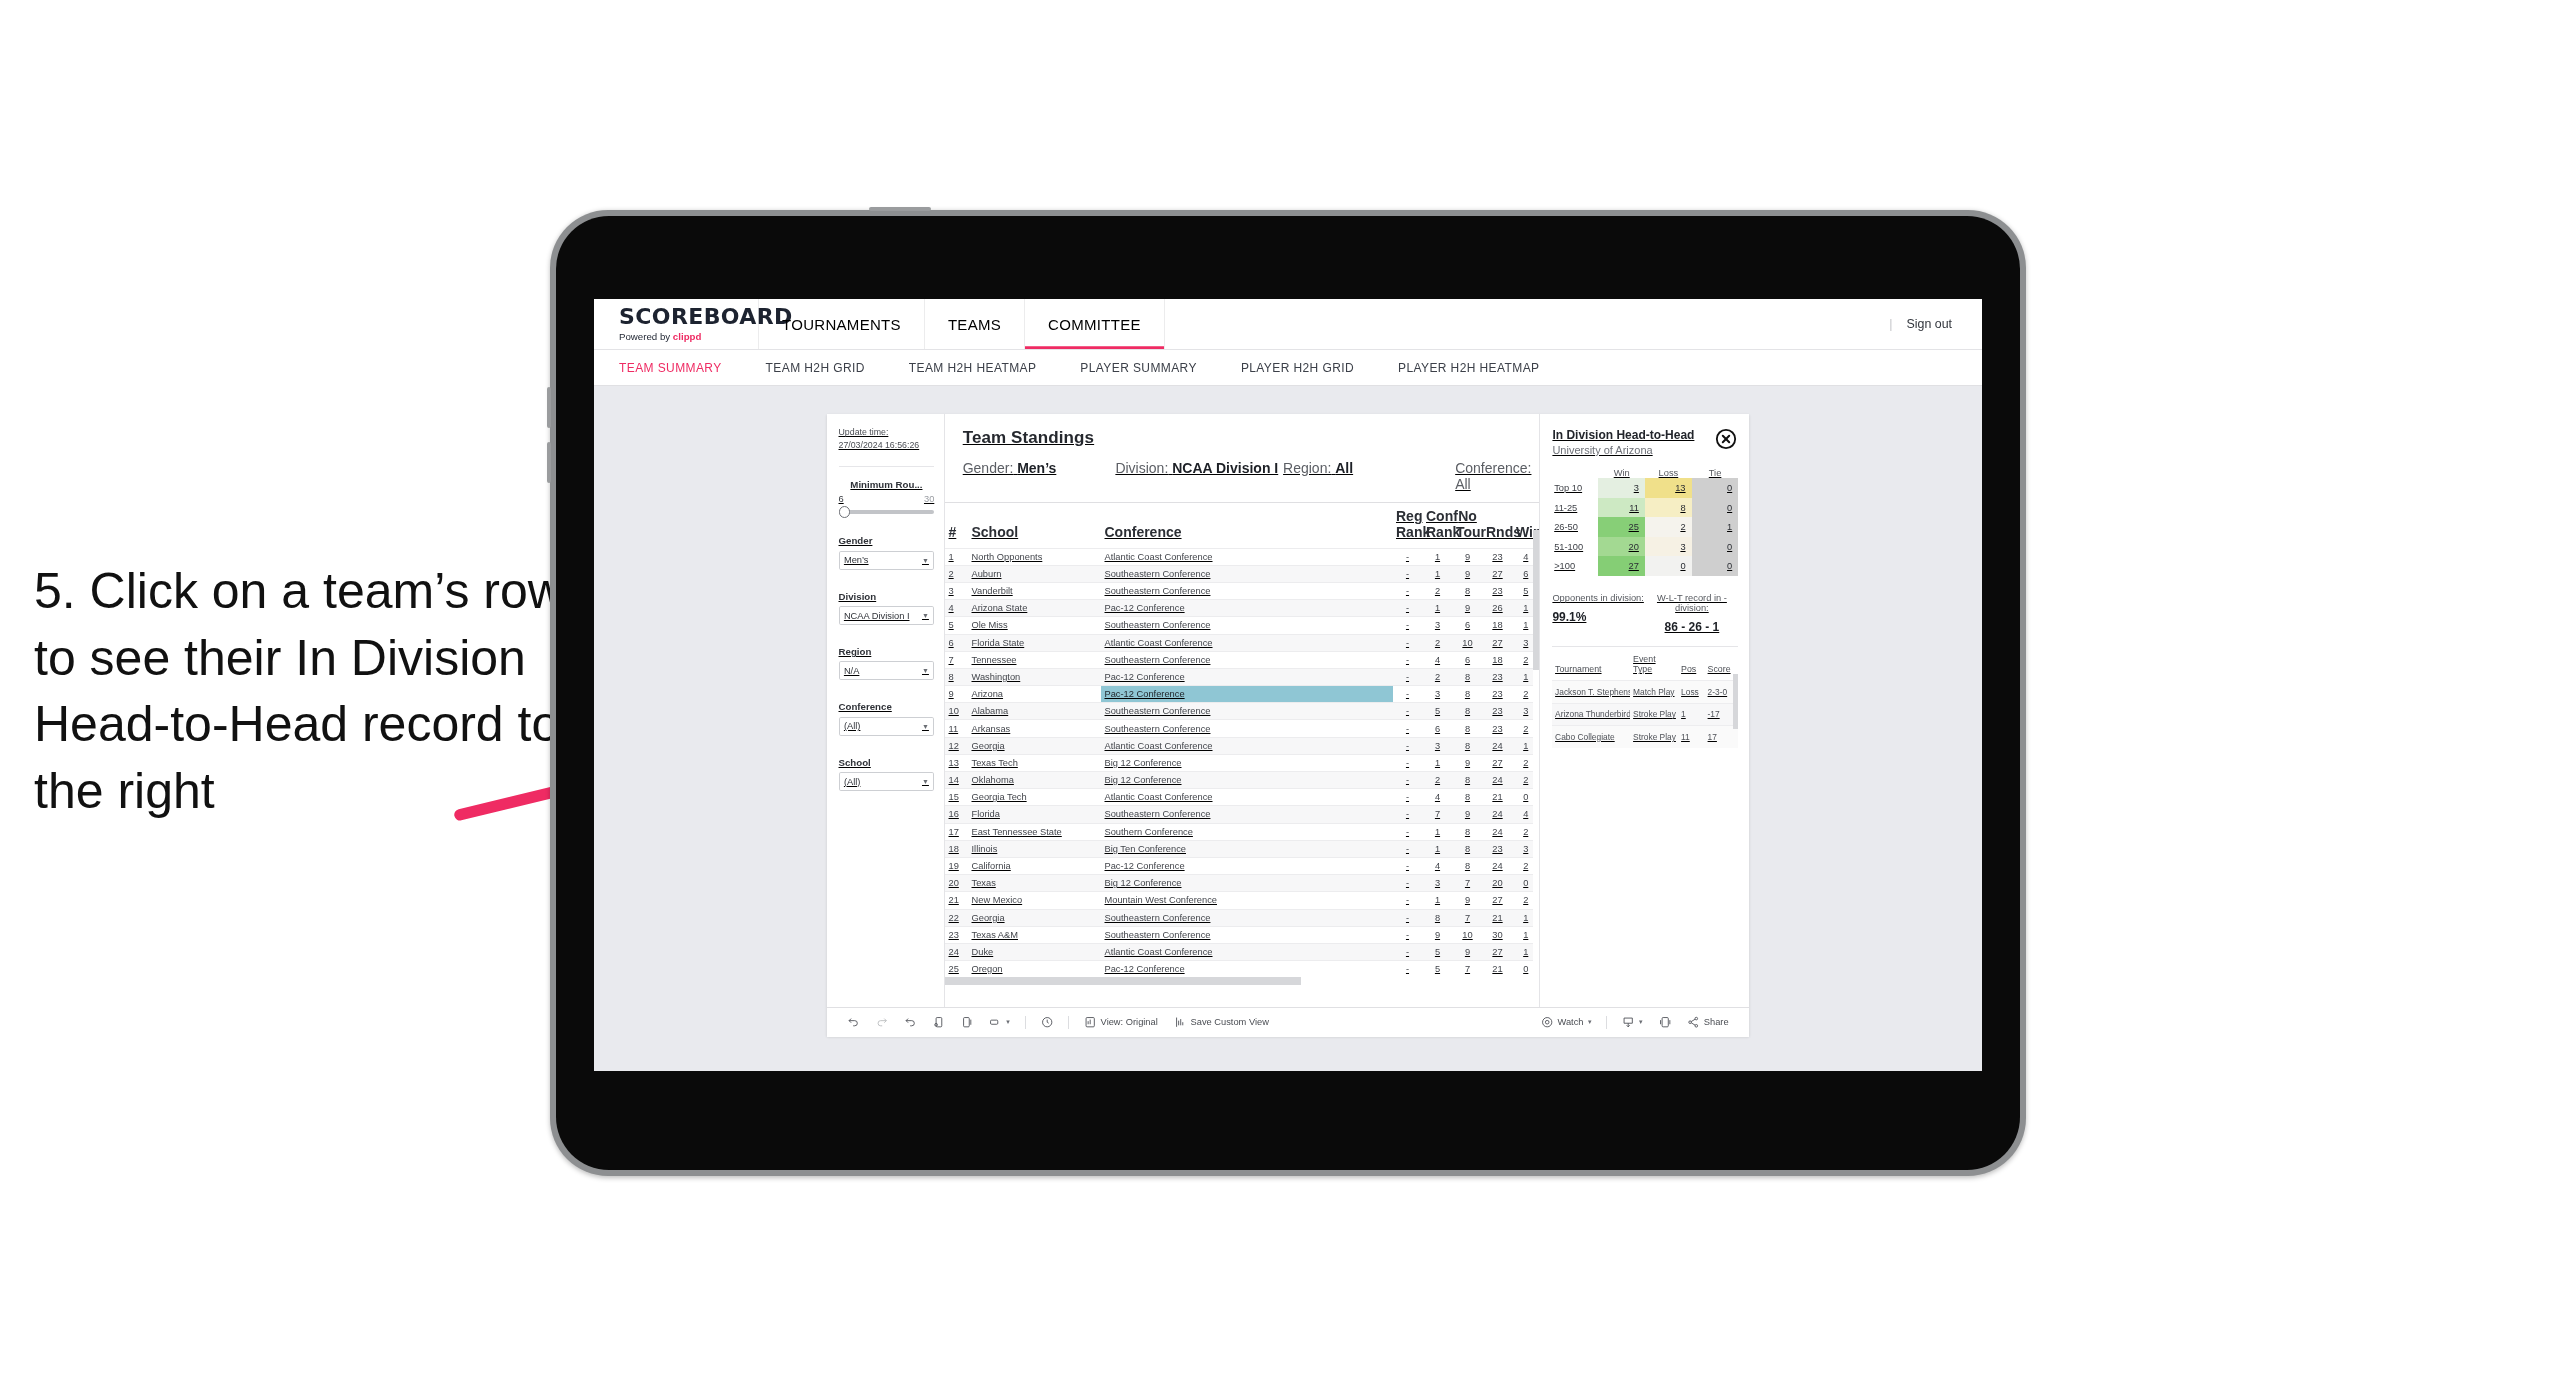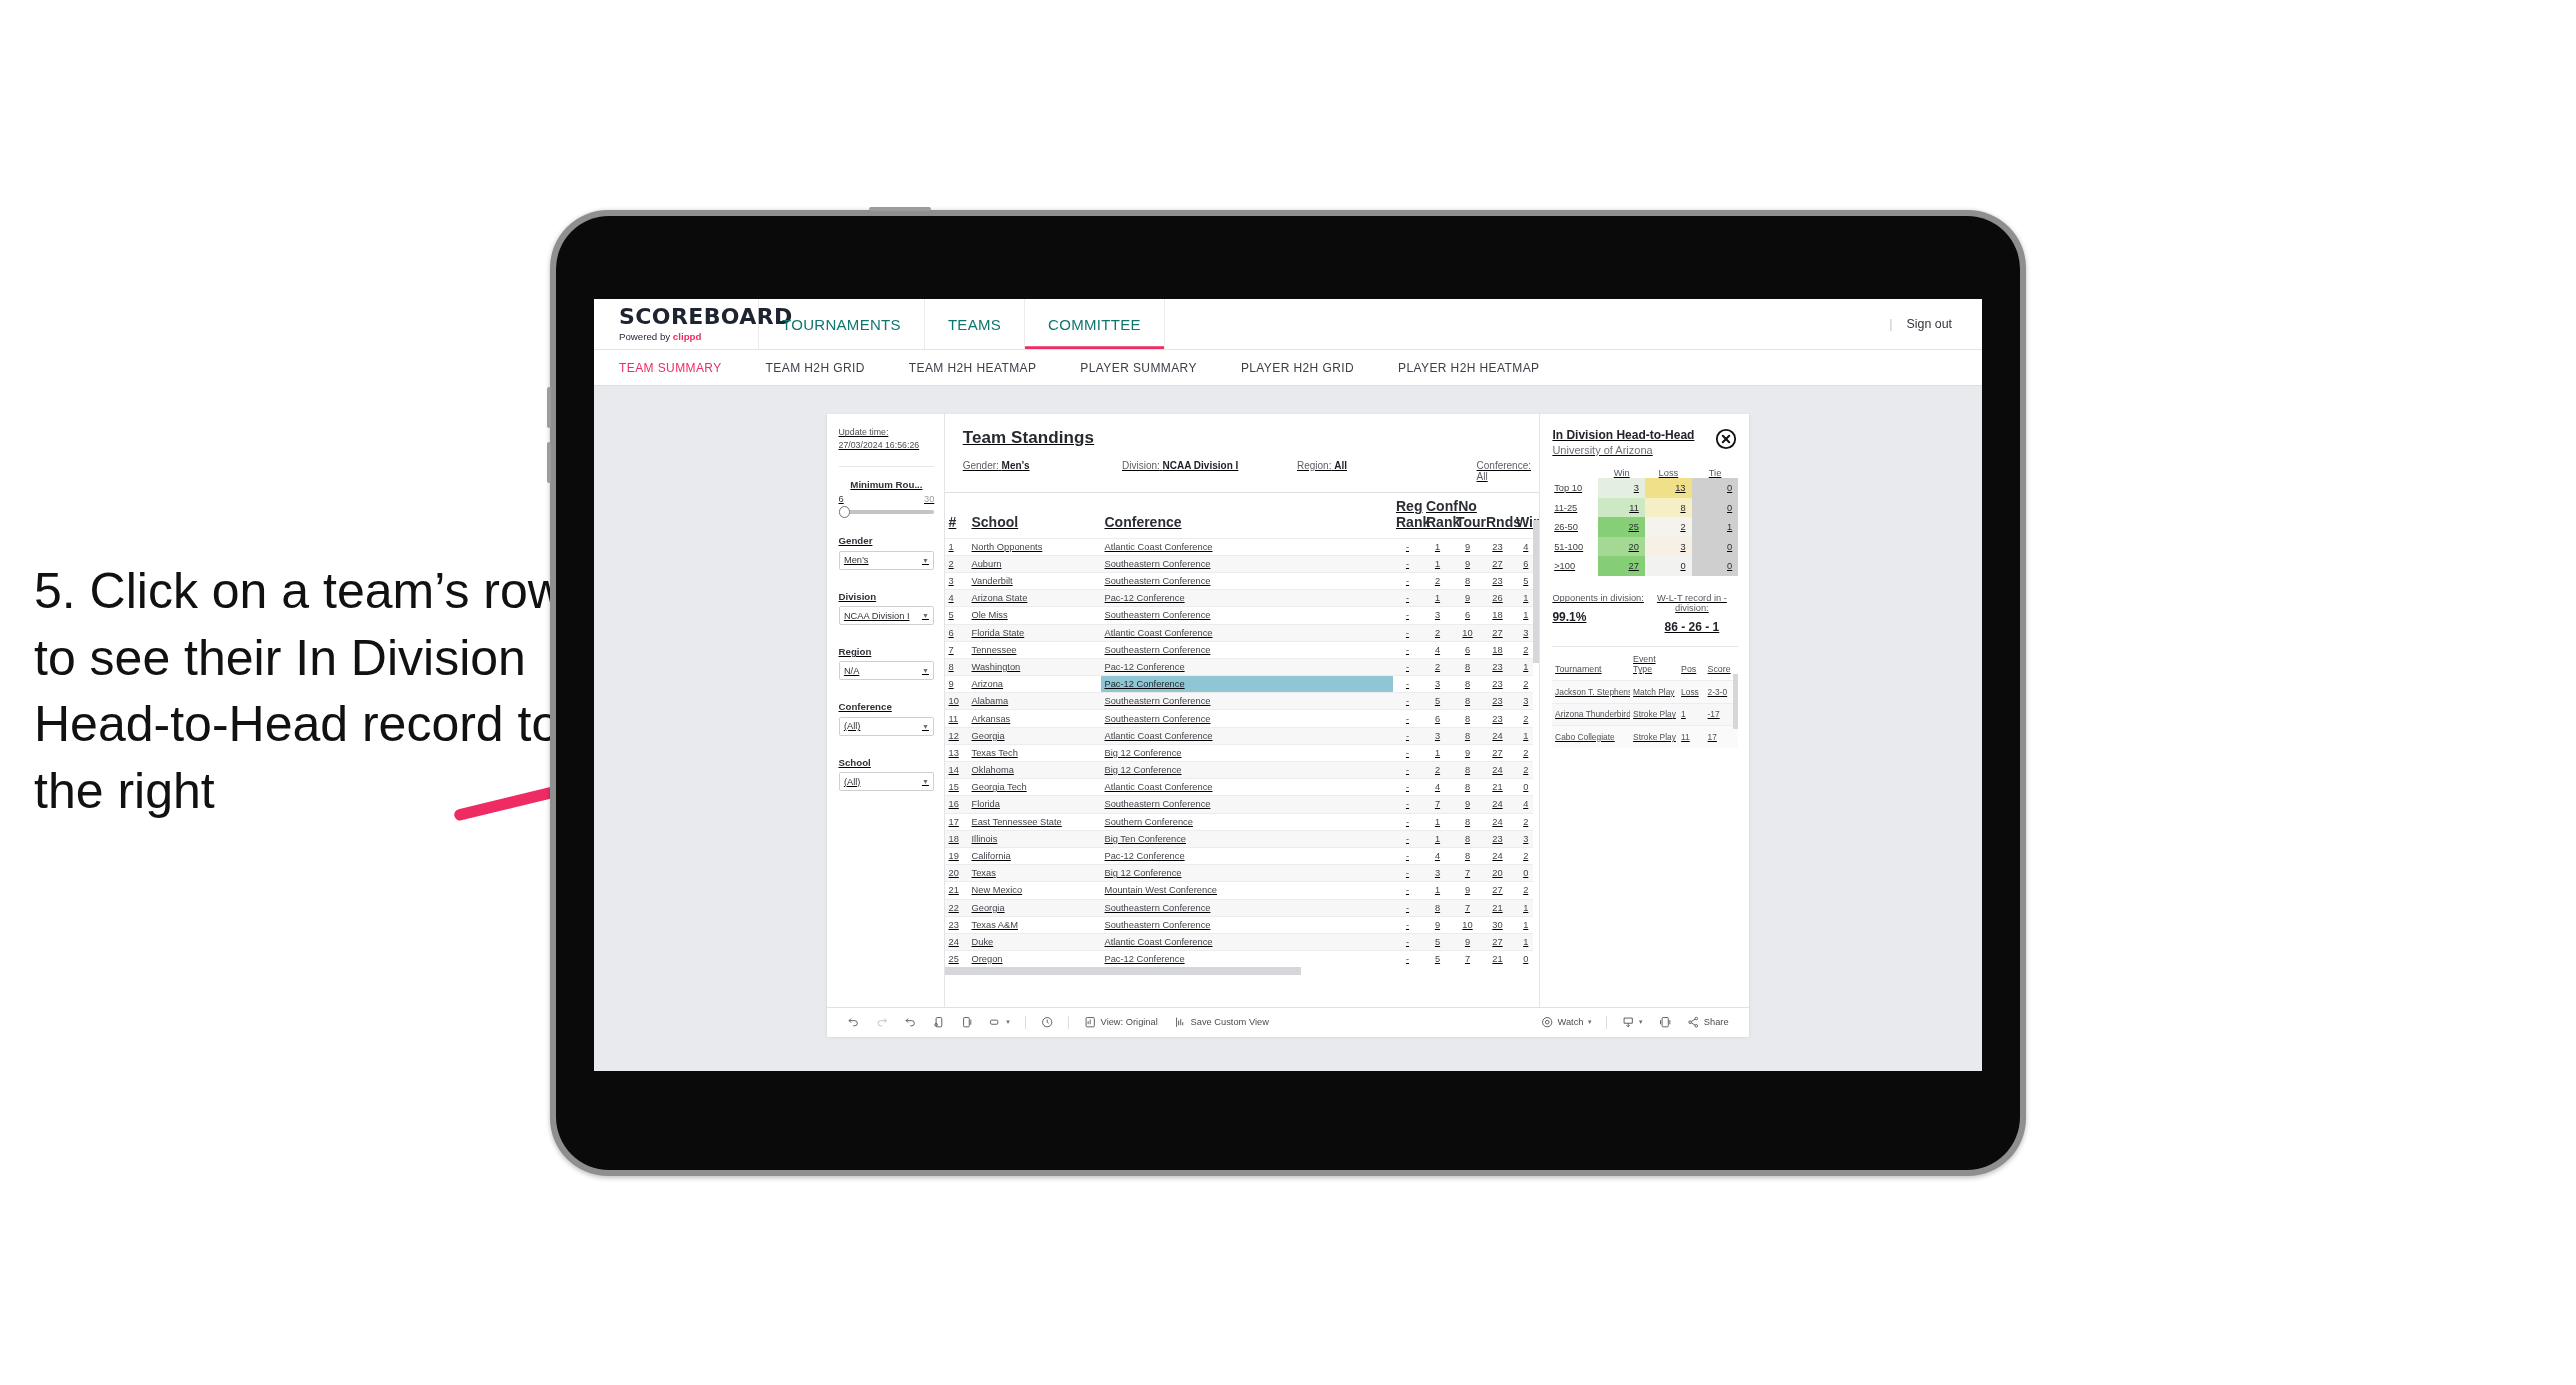--- a/index.html
+++ b/index.html
@@ -26,21 +26,21 @@
   #appbar{height:50px;background:#fff;border-bottom:0.9px solid #e3e3e6;
     display:flex;align-items:stretch;position:relative;}
   #logo-block{width:165px;display:flex;flex-direction:column;justify-content:center;
     padding-left:25px;box-sizing:border-box;border-right:0.9px solid #ececed;}
   #logo-word{font-size:22px;font-weight:bold;letter-spacing:0.4px;color:#1d2330;
     font-family:"DejaVu Sans",sans-serif;line-height:1;}
   #logo-sub{font-size:9.7px;color:#1d2330;margin-top:3.5px;}
   #logo-sub b{color:#ef2b63;}
   .topnav{display:flex;align-items:stretch;}
   .topnav-item{display:flex;align-items:center;padding:0 23px;font-size:15px;
-    color:#0f766e;border-right:0.9px solid #ececed;cursor:pointer;letter-spacing:0.3px;}
+    color:#000000;border-right:0.9px solid #ececed;cursor:pointer;letter-spacing:0.3px;}
   .topnav-item.active{box-shadow:inset 0 -2.7px 0 #ef2b63;}
   #signout-wrap{margin-left:auto;display:flex;align-items:center;padding-right:30px;
     font-size:12.4px;color:#32363d;gap:14px;}
   #signout-wrap .bar{color:#c5c7ca;}
 
   
   #subnav{height:35px;background:#fff;border-bottom:0.9px solid #e0e0e3;
     display:flex;align-items:center;padding-left:25px;gap:44px;}
   .subnav-item{font-size:12px;color:#3c4049;letter-spacing:0.4px;cursor:pointer;}
   .subnav-item.active{color:#ef2b63;}
@@ -66,21 +66,21 @@
     border:1.3px solid #6d7076;border-radius:50% 50% 50% 50%;box-sizing:border-box;}
   .f-select{height:17px;border:0.9px solid #cdcfd3;border-radius:1.8px;background:#fff;
     display:flex;align-items:center;padding:0 4.4px;font-size:9.3px;color:#2f3238;
     justify-content:space-between;cursor:pointer;}
   .caret{font-size:7px;color:#6b6e74;}
 
   
   #tablecol{flex:1;min-width:0;display:flex;flex-direction:column;}
   #table-head{padding:14px 0 0 17.7px;}
   #viz-title{font-size:17px;font-weight:bold;color:#25282e;letter-spacing:0.1px;}
-  #viz-meta{display:flex;margin-top:11.5px;font-size:10px;color:#5b5e64;}
+  #viz-meta{display:flex;margin-top:11.5px;font-size:14px;color:#5b5e64;}
   #viz-meta span b{color:#1d2026;}
   #viz-meta .m1{width:173px;} #viz-meta .m2{width:190px;} #viz-meta .m3{width:195px;}
   #table-wrap{flex:1;display:flex;flex-direction:column;min-height:0;
     border-top:0.9px solid #dfdfe2;margin-top:10.6px;position:relative;}
   table{border-collapse:collapse;width:100%;table-layout:fixed;}
   thead th{font-size:14px;font-weight:bold;color:#2c2f35;text-align:left;
     padding:5.3px 3.5px 7px 3.5px;vertical-align:bottom;line-height:1.15;}
   tbody td{font-size:9.3px;color:#42454b;padding:3.1px 3.5px;border-top:0.9px solid #ececee;
     white-space:nowrap;overflow:hidden;}
   tbody tr:nth-child(even){background:#f7f7f8;}

